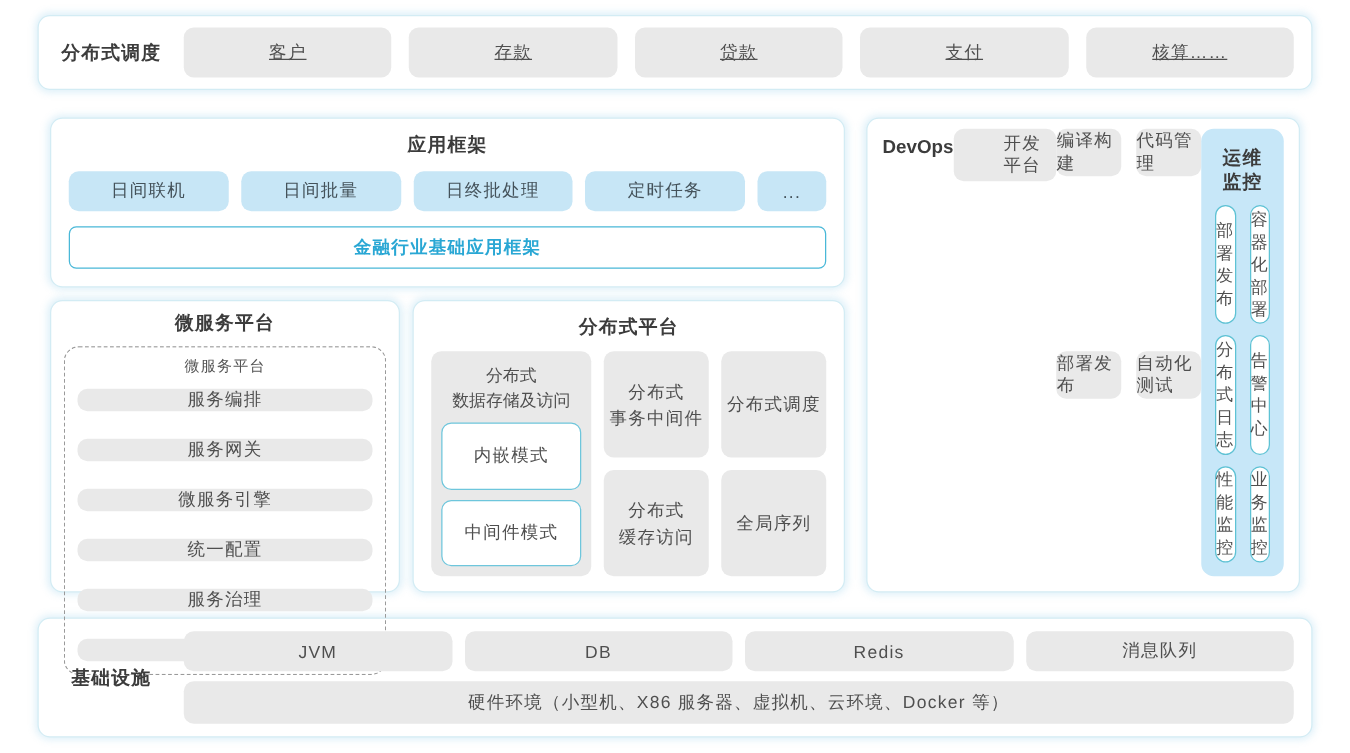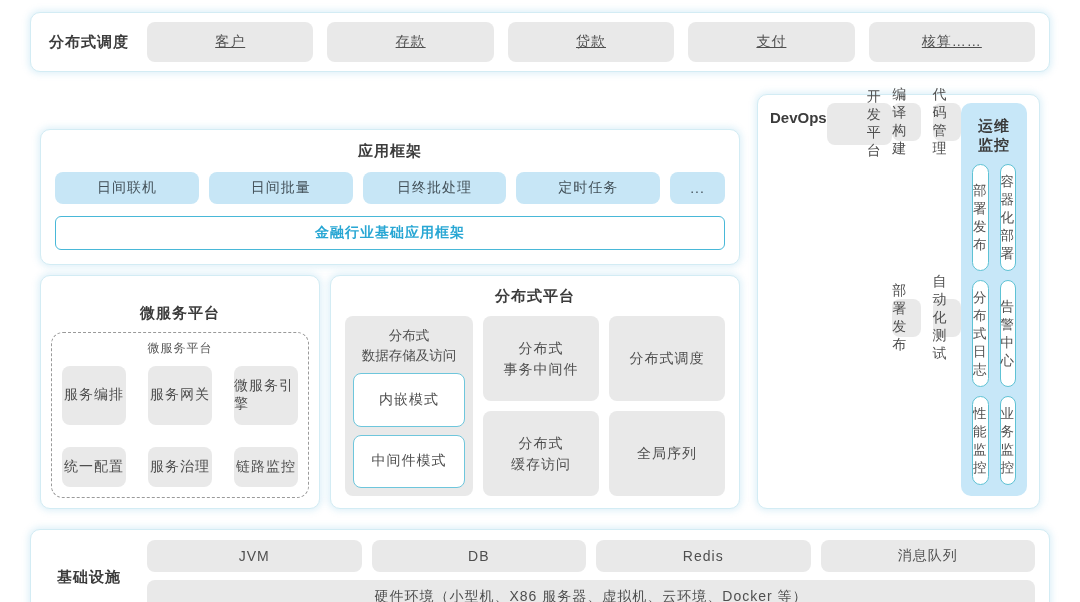--- a/index.html
+++ b/index.html
@@ -35,46 +35,46 @@
 
   
   .business-row {
     height:60px; display:flex; align-items:center;
     padding:0 14px; gap:14px; margin-bottom:22px;
   }
   .business-row .block { flex:1; height:40px;text-decoration:underline; }
 
   
   .middle { display:flex; gap:17px; margin:0 10px 20px 10px; }
-  .mid-left { width:700px; display:flex; flex-direction:column;margin-top:35px; }
+  .mid-left { width:636px; display:flex; flex-direction:column; }
 
   
   .app-framework { height:136px; padding:9px 14px 12px; margin-bottom:10px; }
   .app-framework .panel-title { margin:3px 0 11px; }
   .fw-row { display:flex; gap:10px; }
   .fw-row .block { flex:1; height:32px; }
   .fw-row .block.more { flex:0 0 55px; }
   .highlight-box {
     margin-top:12px; height:34px; border:1px solid #49b8d8; border-radius:6px;
     display:flex; align-items:center; justify-content:center;
     color:#29a7d4; font-size:14px; font-weight:700; letter-spacing:1px;
     background:#fff;
   }
 
   .mid-left-bottom { display:flex; gap:10px; height:234px; }
 
   
-  .microservice { width:280px; padding:24px 10px 10px; display:flex; flex-direction:column; }
+  .microservice { width:280px; padding:4px 10px 10px; display:flex; flex-direction:column; }
   .microservice .panel-title { margin:4px 0 9px; }
   .dashed-box {
     flex:1; border:1px dashed #9a9a9a; border-radius:12px;
     padding:7px 10px 10px; display:flex; flex-direction:column;
   }
   .dashed-title { text-align:center; font-size:12px; color:#555; margin-bottom:9px; letter-spacing:1px; }
-  .ms-grid { flex:1; display:grid; grid-template-columns:1fr 1fr 1fr; gap:22px; }
+  .ms-grid { flex:1; display:grid; grid-template-columns:1fr; gap:22px; }
   .ms-grid .block { height:auto; }
 
   
   .distributed { flex:1; padding:7px 14px 12px; display:flex; flex-direction:column; }
   .distributed .panel-title { margin:4px 0 10px; }
   .dist-body { flex:1; display:flex; gap:10px; }
   .dist-storage {
     flex:0 0 128px; background:#e9e9e9; border-radius:8px;
     padding:10px 8px 8px; display:flex; flex-direction:column; gap:8px;
   }

